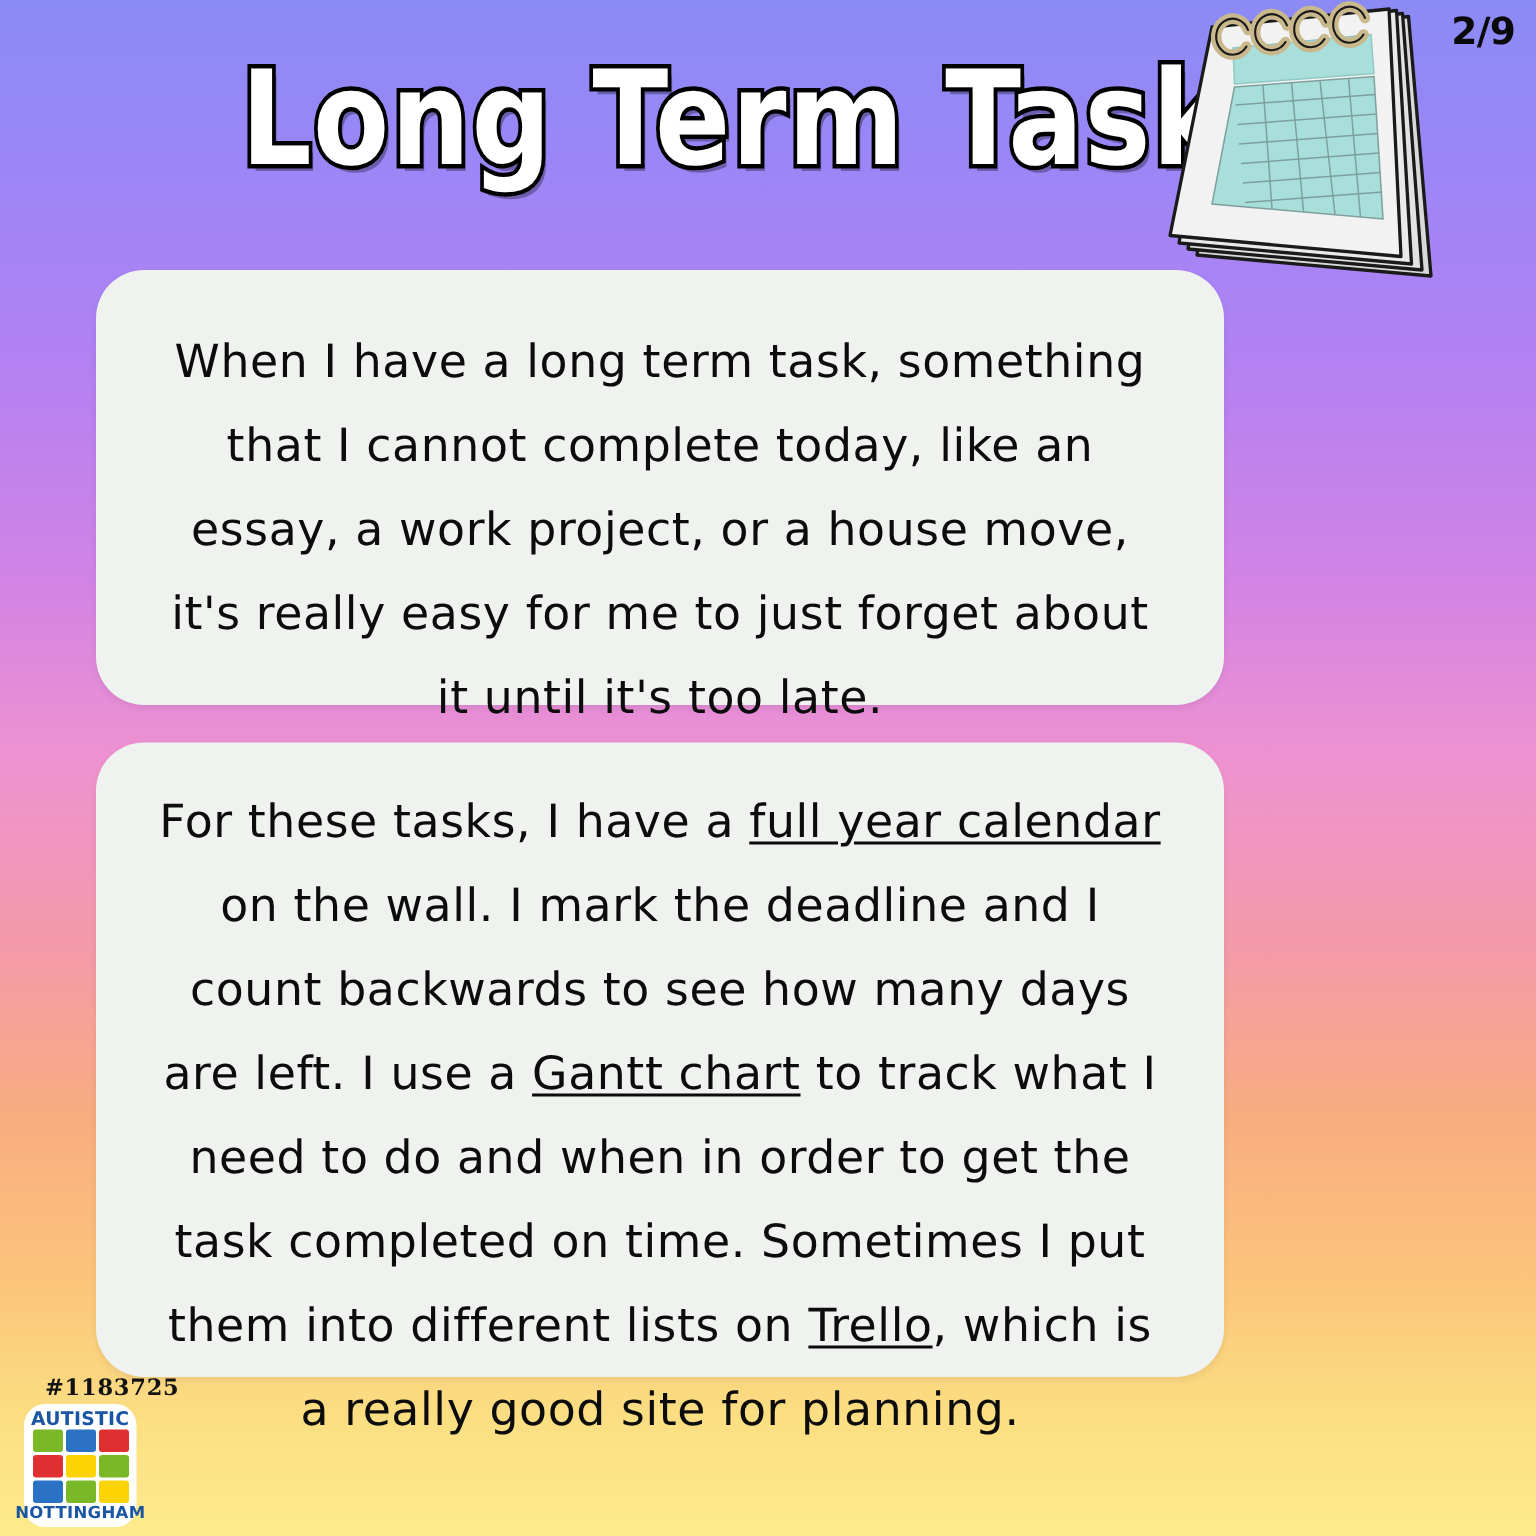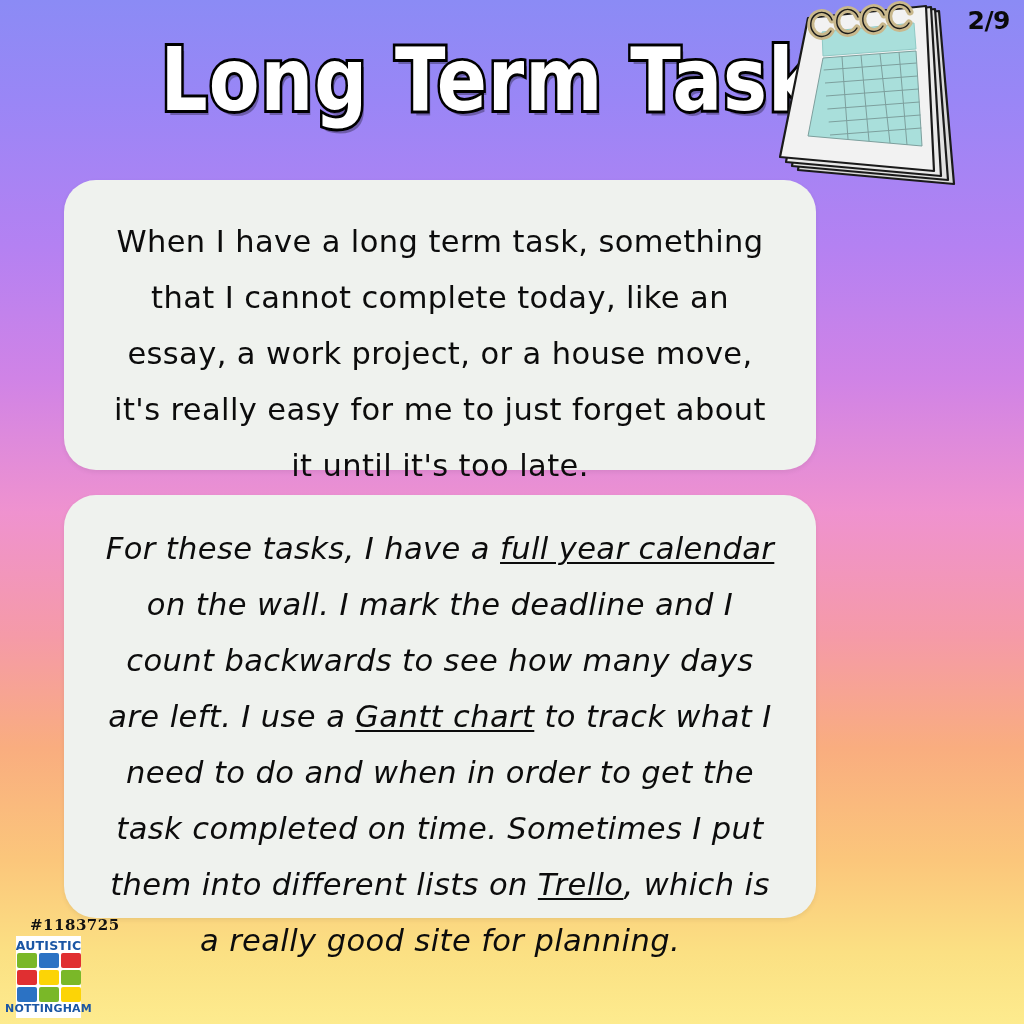--- a/index.html
+++ b/index.html
@@ -109,21 +109,20 @@
     font-weight: 400;
     letter-spacing: 0.4px;
   }
   #card-1 .card-text {
     font-size: 30.5px;
     line-height: 56px;
   }
   #card-2 .card-text {
     font-size: 30.5px;
     line-height: 56px;
-    font-style: italic;
   }
   .card-text u {
     text-decoration: underline;
     text-underline-offset: 3px;
     text-decoration-thickness: 2px;
   }
 
   
   .footer-block {
     position: absolute;
@@ -134,24 +133,24 @@
   .ref-number {
     font-family: "DejaVu Serif", serif;
     font-size: 15px;
     font-weight: bold;
     color: #121212;
     letter-spacing: 0.5px;
     margin: 0 0 3px 14px;
     line-height: 1;
   }
   .logo {
-    width: 65px;
+    width: 75px;
     height: 82px;
     background: #ffffff;
-    border-radius: 0;
+    border-radius: 14px;
     padding: 4px 5px;
     box-sizing: border-box;
     display: flex;
     flex-direction: column;
     align-items: center;
     justify-content: space-between;
   }
   .logo-word {
     font-family: "DejaVu Sans", sans-serif;
     font-weight: bold;

